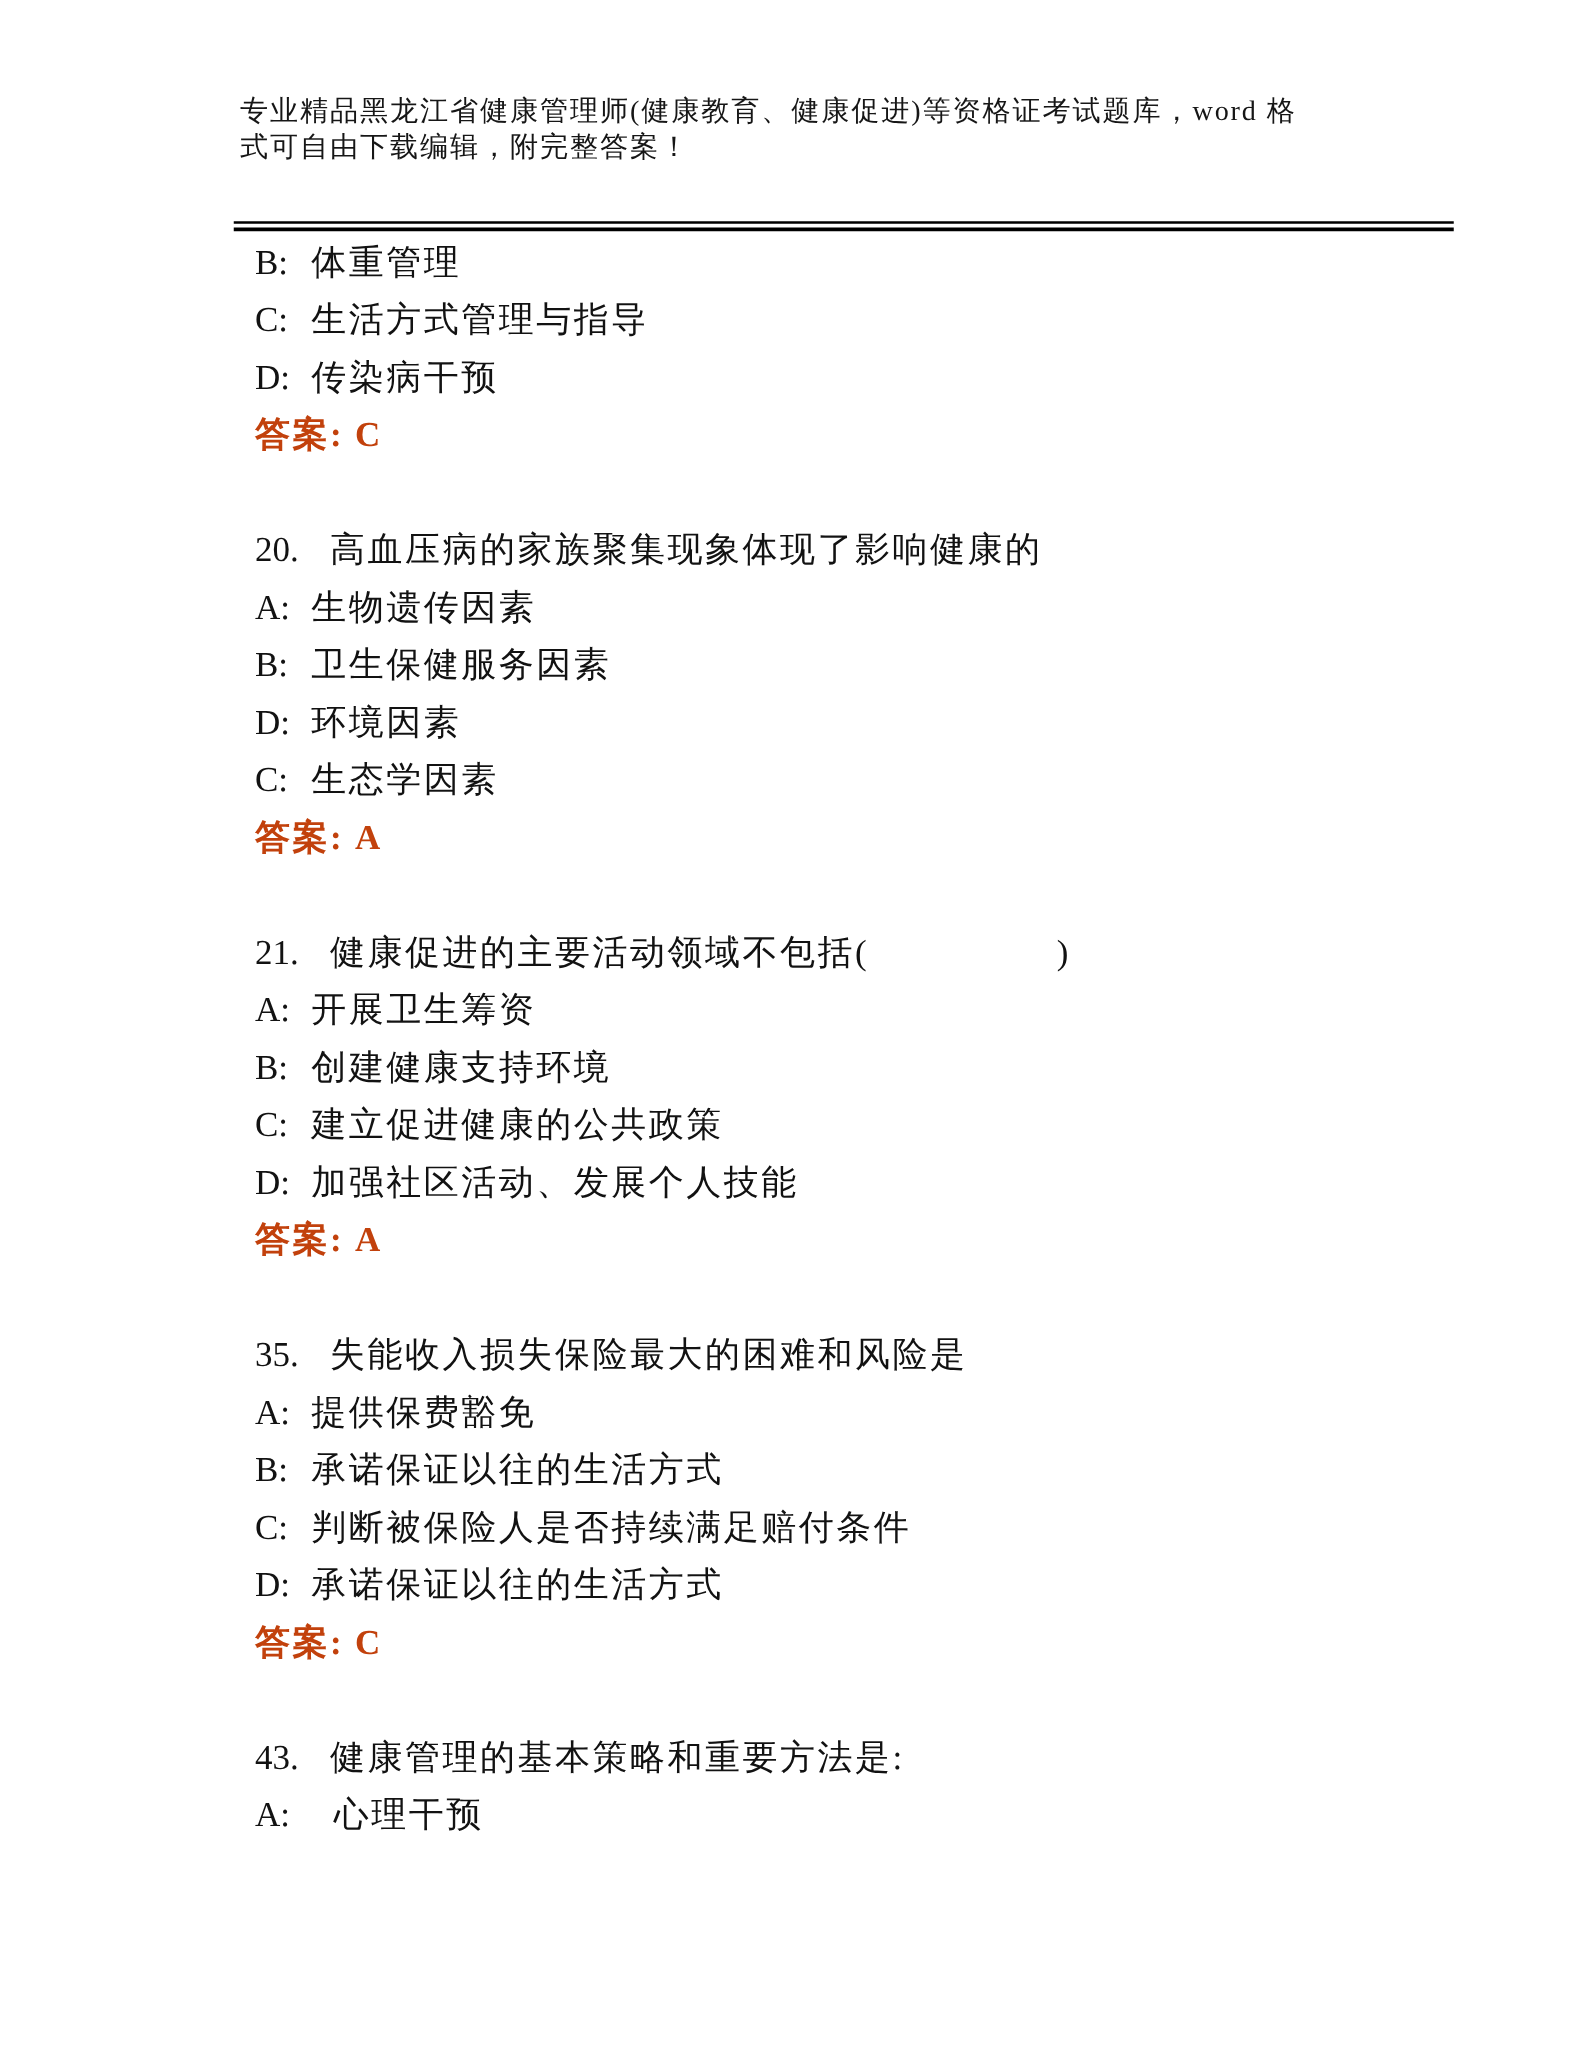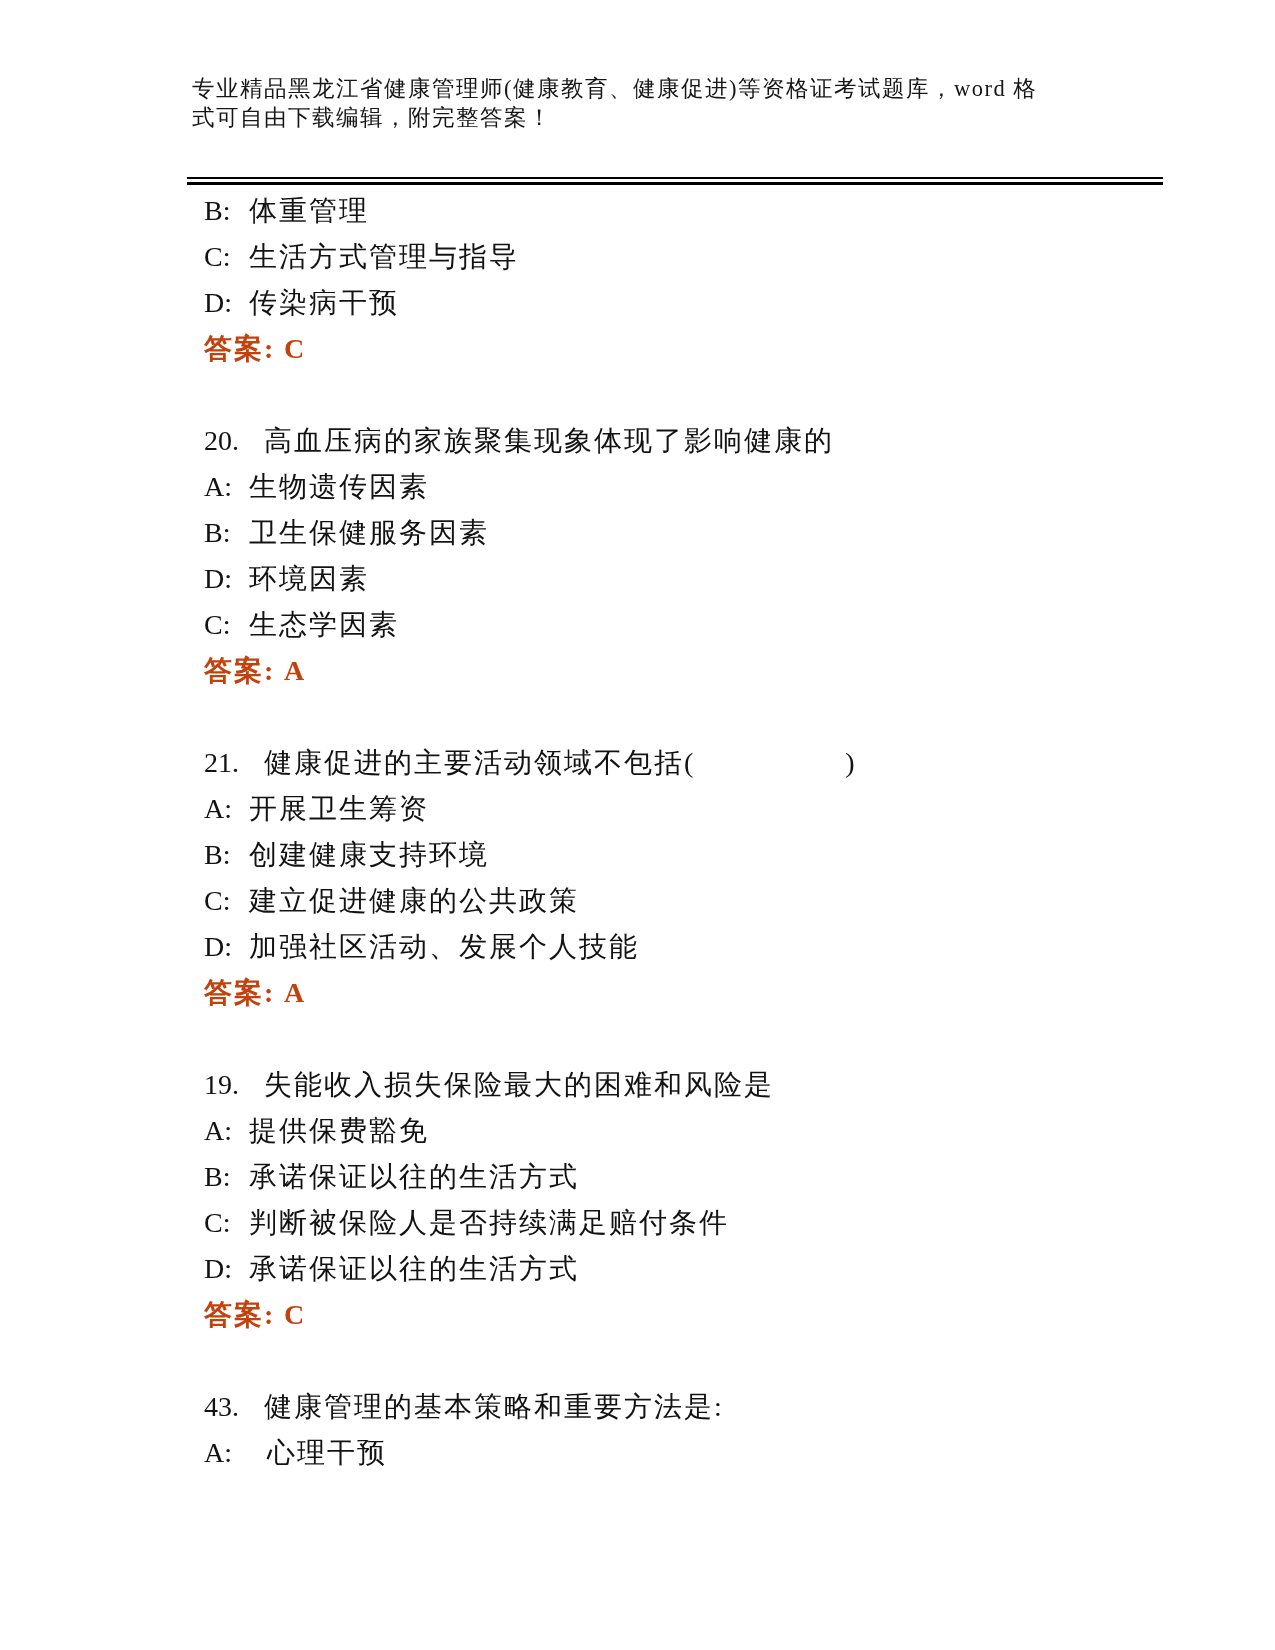--- a/index.html
+++ b/index.html
@@ -93,21 +93,21 @@
       <div class="row option-row"><span class="olabel">C:</span><span class="otext">生态学因素</span></div>
       <div class="row answer-row"><span class="alabel">答案:</span><span class="avalue">A</span></div>
       <div class="row blank"></div>
       <div class="row question-row"><span class="qnum">21.</span><span class="qtext">健康促进的主要活动领域不包括(　　　　　)</span></div>
       <div class="row option-row"><span class="olabel">A:</span><span class="otext">开展卫生筹资</span></div>
       <div class="row option-row"><span class="olabel">B:</span><span class="otext">创建健康支持环境</span></div>
       <div class="row option-row"><span class="olabel">C:</span><span class="otext">建立促进健康的公共政策</span></div>
       <div class="row option-row"><span class="olabel">D:</span><span class="otext">加强社区活动、发展个人技能</span></div>
       <div class="row answer-row"><span class="alabel">答案:</span><span class="avalue">A</span></div>
       <div class="row blank"></div>
-      <div class="row question-row"><span class="qnum">19.</span><span class="qtext">失能收入损失保险最大的困难和风险是</span></div>
+      <div class="row question-row"><span class="qnum">35.</span><span class="qtext">失能收入损失保险最大的困难和风险是</span></div>
       <div class="row option-row"><span class="olabel">A:</span><span class="otext">提供保费豁免</span></div>
       <div class="row option-row"><span class="olabel">B:</span><span class="otext">承诺保证以往的生活方式</span></div>
       <div class="row option-row"><span class="olabel">C:</span><span class="otext">判断被保险人是否持续满足赔付条件</span></div>
       <div class="row option-row"><span class="olabel">D:</span><span class="otext">承诺保证以往的生活方式</span></div>
       <div class="row answer-row"><span class="alabel">答案:</span><span class="avalue">C</span></div>
       <div class="row blank"></div>
       <div class="row question-row"><span class="qnum">43.</span><span class="qtext">健康管理的基本策略和重要方法是:</span></div>
       <div class="row option-row"><span class="olabel">A:</span><span class="otext">  心理干预</span></div>
     </div>
 </div>

